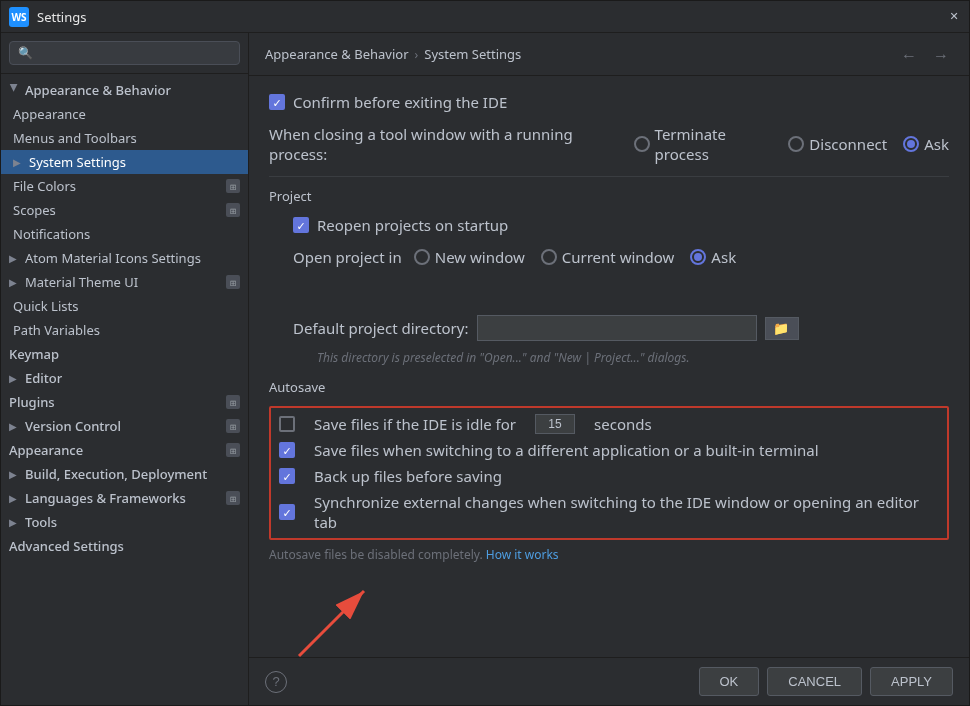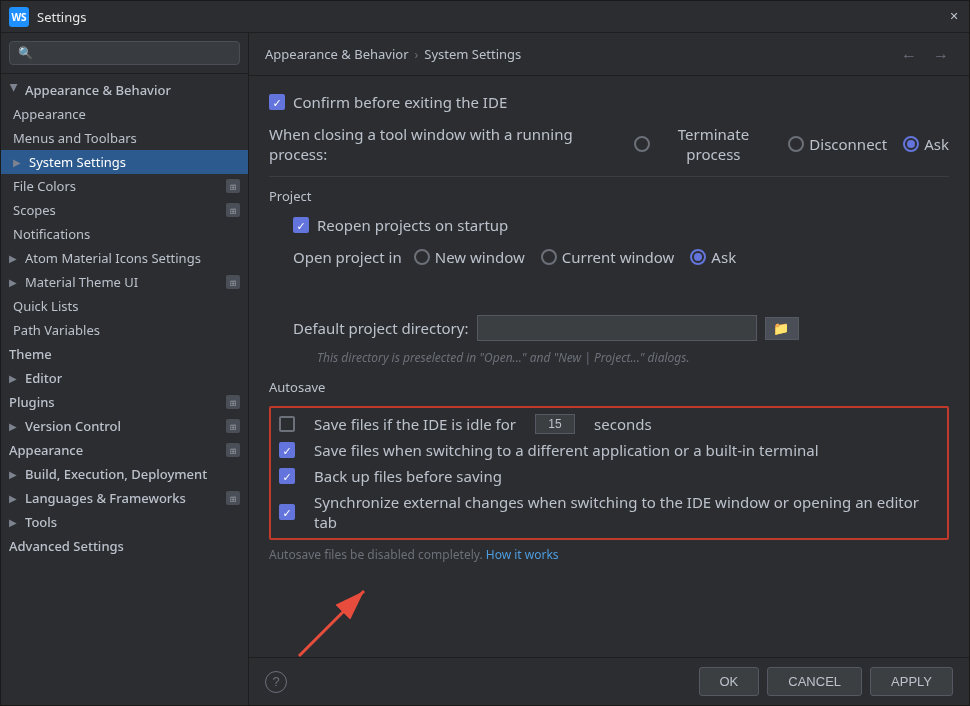--- a/index.html
+++ b/index.html
@@ -220,21 +220,20 @@
       display: flex;
       align-items: center;
       gap: 16px;
       margin-left: 4px;
     }
     .radio-item {
       display: flex;
       align-items: center;
       gap: 5px;
       cursor: pointer;
-      text-align: center;
     }
     .radio-outer {
       width: 16px;
       height: 16px;
       border-radius: 50%;
       border: 2px solid #6c7079;
       display: flex;
       align-items: center;
       justify-content: center;
       flex-shrink: 0;
@@ -450,21 +449,21 @@
           <div class="badge-icon">⊞</div>
         </div>
         <div class="tree-item child">
           <span>Quick Lists</span>
         </div>
         <div class="tree-item child">
           <span>Path Variables</span>
         </div>
 
         <div class="tree-item section">
-          <span>Theme</span>
+          <span>Keymap</span>
         </div>
 
         <div class="tree-item section">
           <span class="expand-arrow">▶</span>
           <span>Editor</span>
         </div>
 
         <div class="tree-item section">
           <span>Plugins</span>
           <div class="badge-icon">⊞</div>

